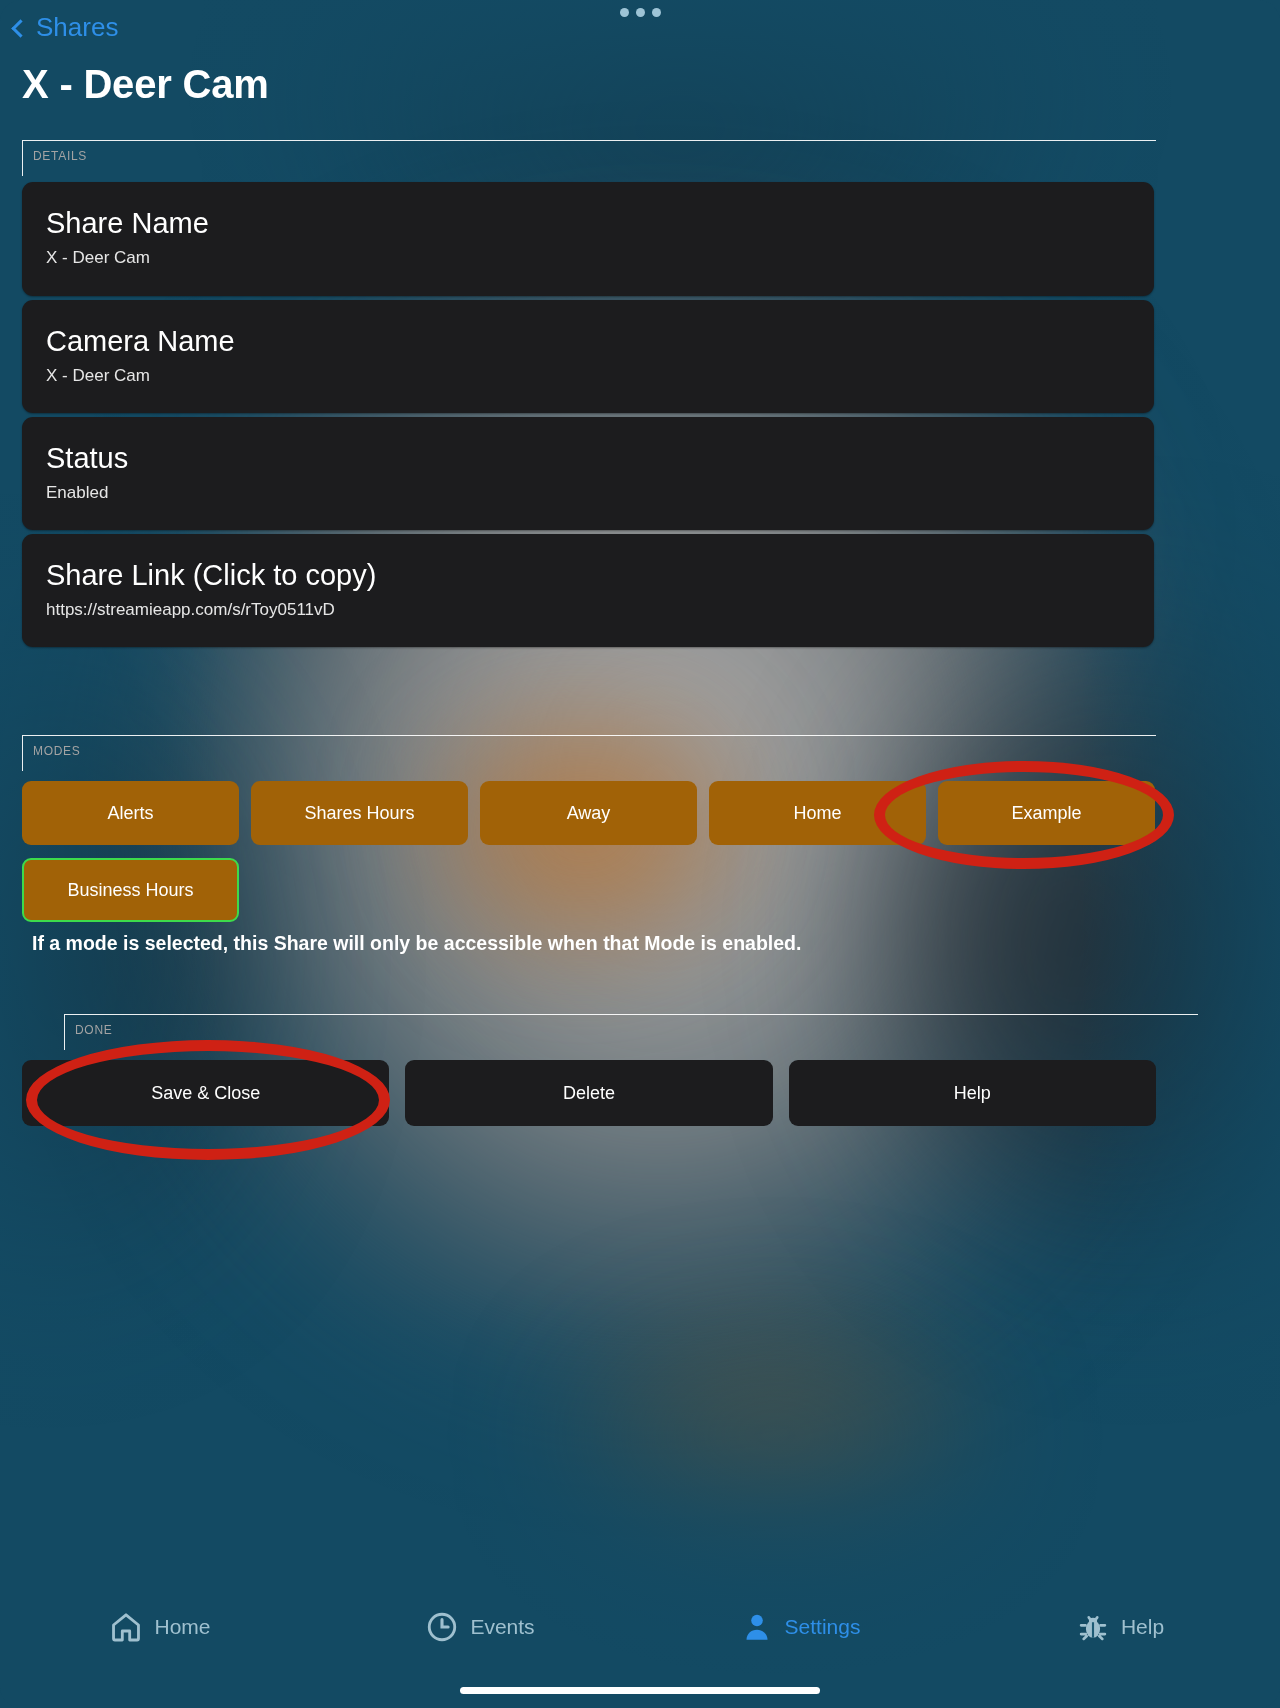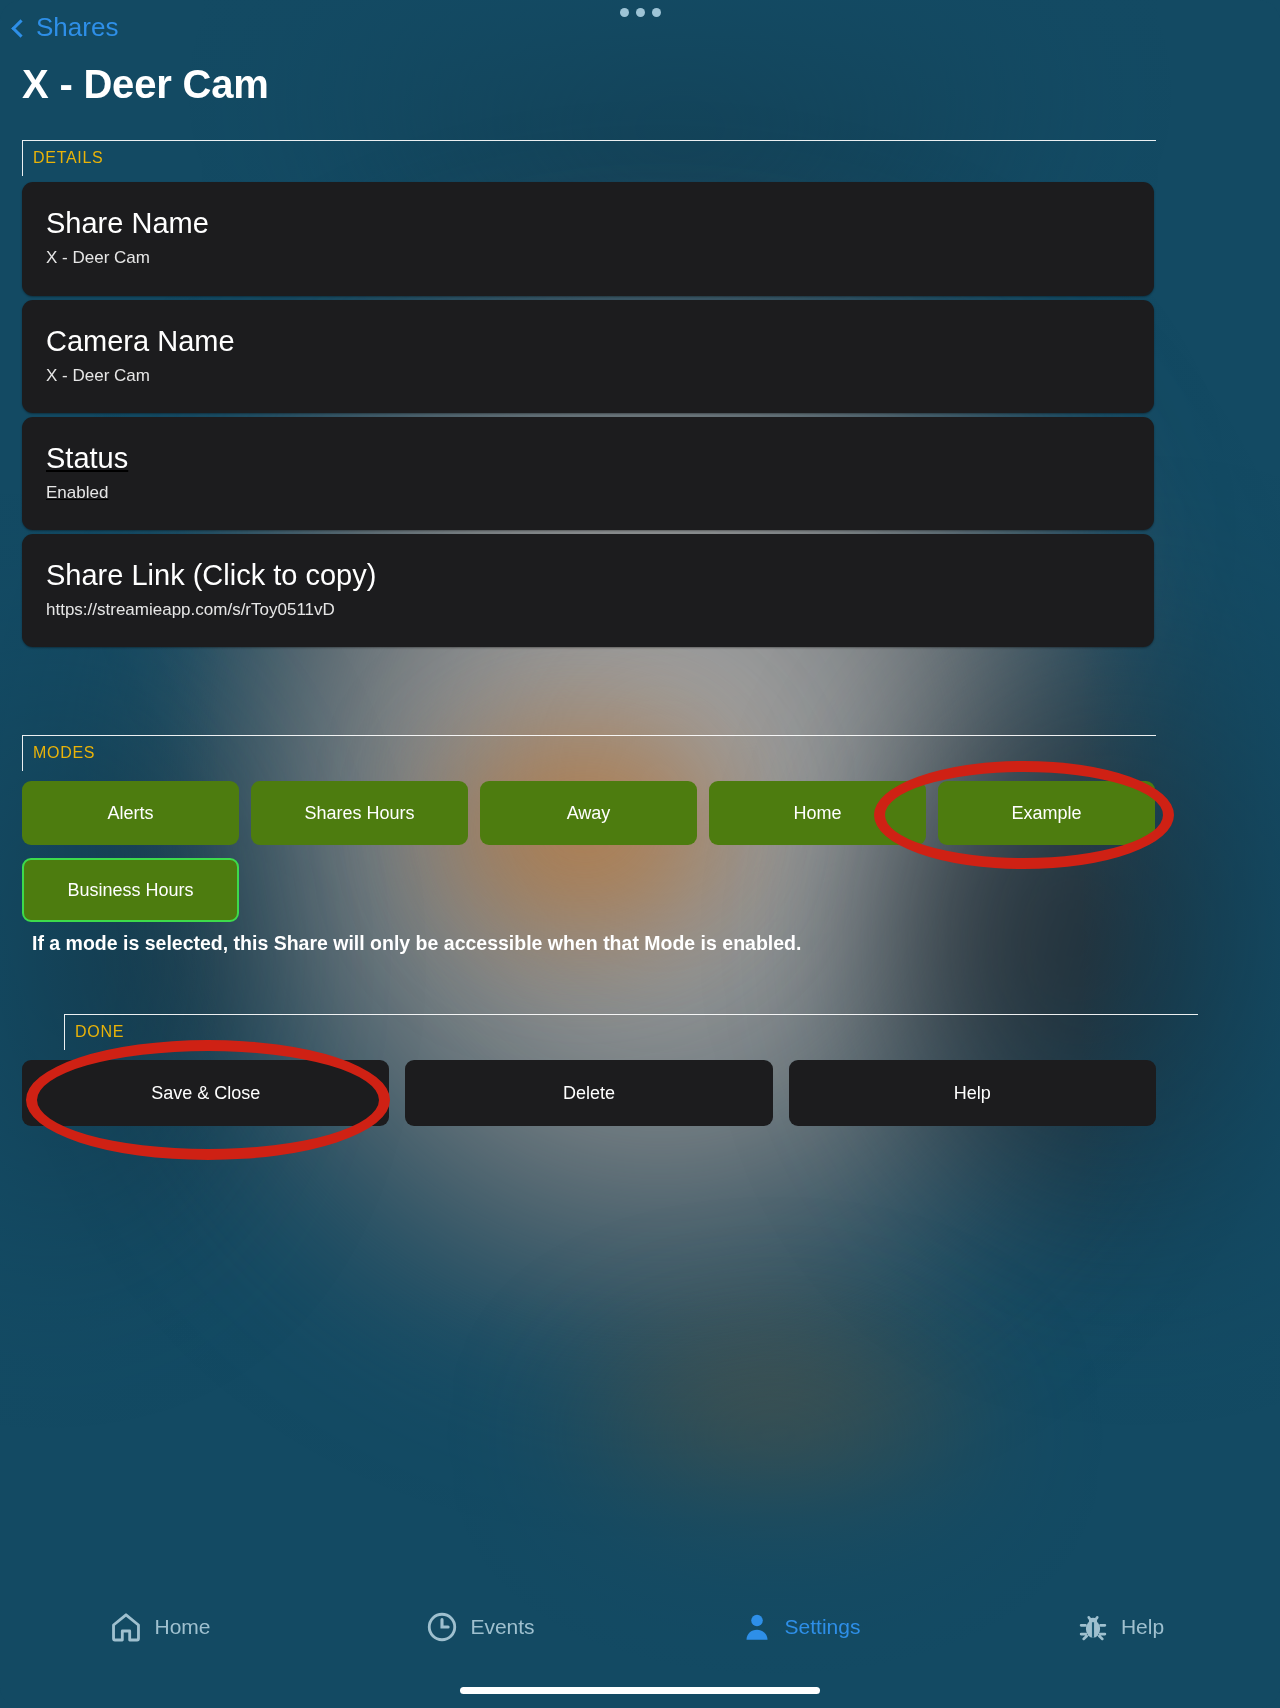--- a/index.html
+++ b/index.html
@@ -168,22 +168,22 @@
     position: absolute;
     left: 22px;
     width: 1134px;
     border-top: 1.6px solid rgba(255,255,255,0.92);
     border-left: 1.6px solid rgba(255,255,255,0.92);
   }
   .section-legend {
     position: absolute;
     left: 10px;
     top: 8px;
-    font-size: 16px;
-    color: #eab308;
+    font-size: 12px;
+    color: #a3a3a3;
     letter-spacing: 0.7px;
   }
   #section-details { top: 140px; height: 36px; }
   #section-modes   { top: 735px; height: 36px; }
   #section-done    { top: 1014px; height: 36px; margin-left: 42px; }
 
   
   .card {
     position: absolute;
     left: 22px;
@@ -199,39 +199,39 @@
     font-weight: normal;
     line-height: 1.05;
   }
   .card-value {
     margin-top: 10px;
     font-size: 17px;
     color: #e6e6e6;
   }
   #card-share-name  { top: 182px;  height: 114px; }
   #card-camera-name { top: 300px;  height: 113px; }
-  #card-status      { top: 417px;  height: 113px; text-decoration: underline; }
+  #card-status      { top: 417px;  height: 113px; }
   #card-share-link  { top: 534px;  height: 113px; }
 
   
   .mode-grid {
     position: absolute;
     left: 22px;
     top: 781px;
     width: 1134px;
     display: flex;
     flex-wrap: wrap;
     gap: 0px;
   }
   .mode-btn {
     width: 217px;
     height: 64px;
     margin-right: 12px;
     margin-bottom: 13px;
-    background: #4d7c0f;
+    background: #a16207;
     border-radius: 9px;
     border: 2px solid transparent;
     color: #ffffff;
     font-size: 18px;
     display: flex;
     align-items: center;
     justify-content: center;
     cursor: pointer;
     user-select: none;
   }

